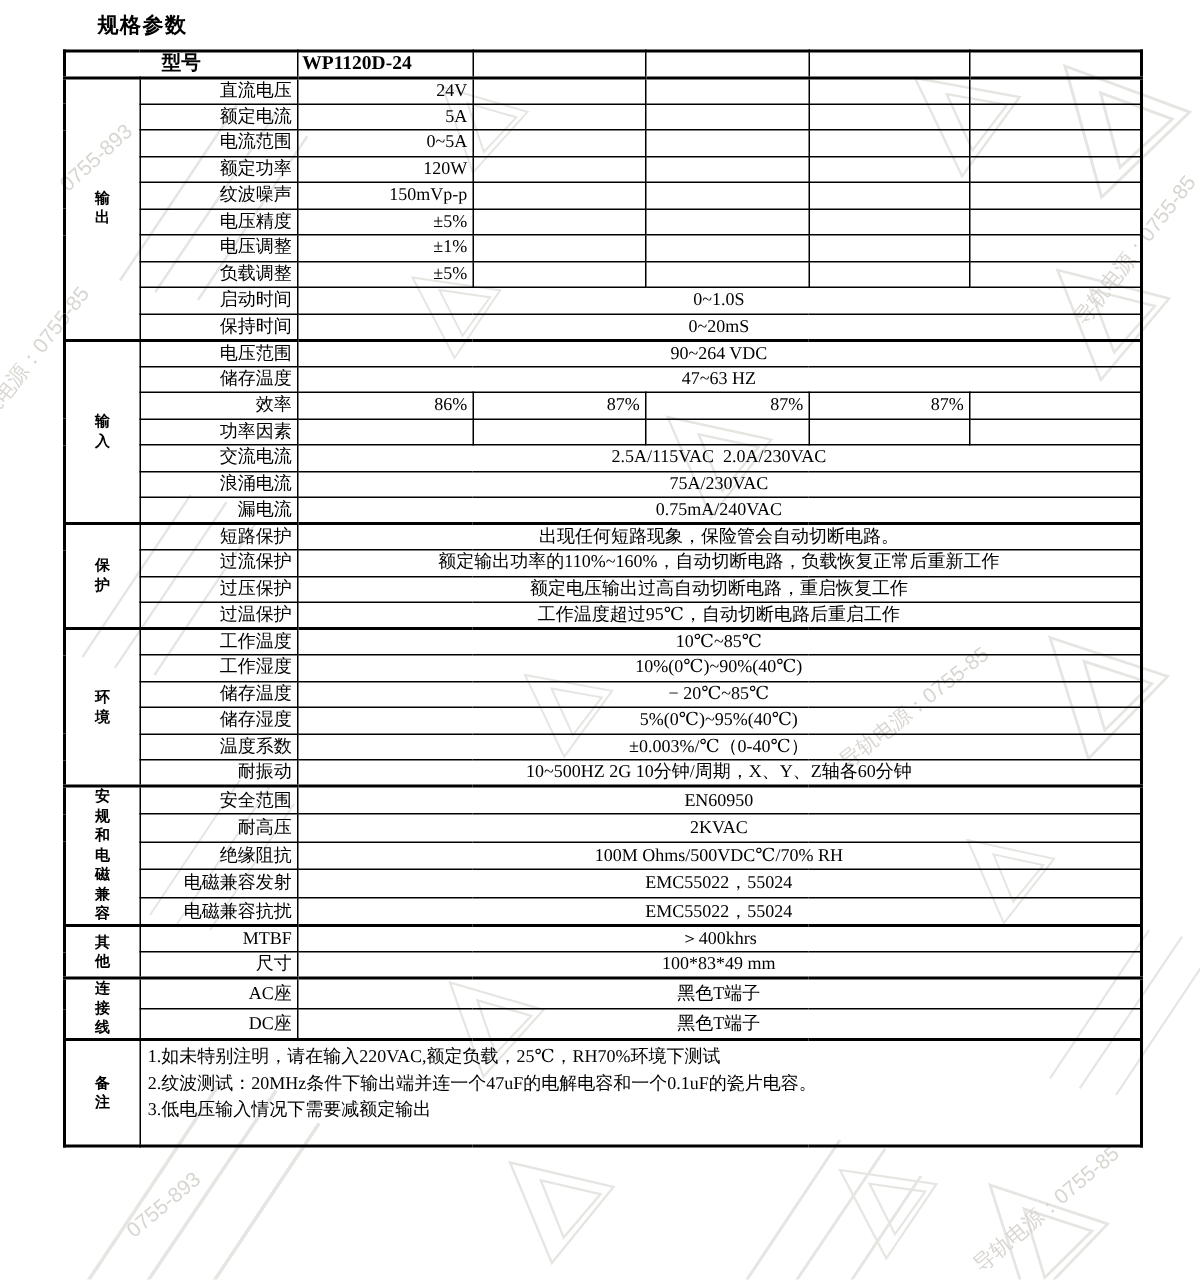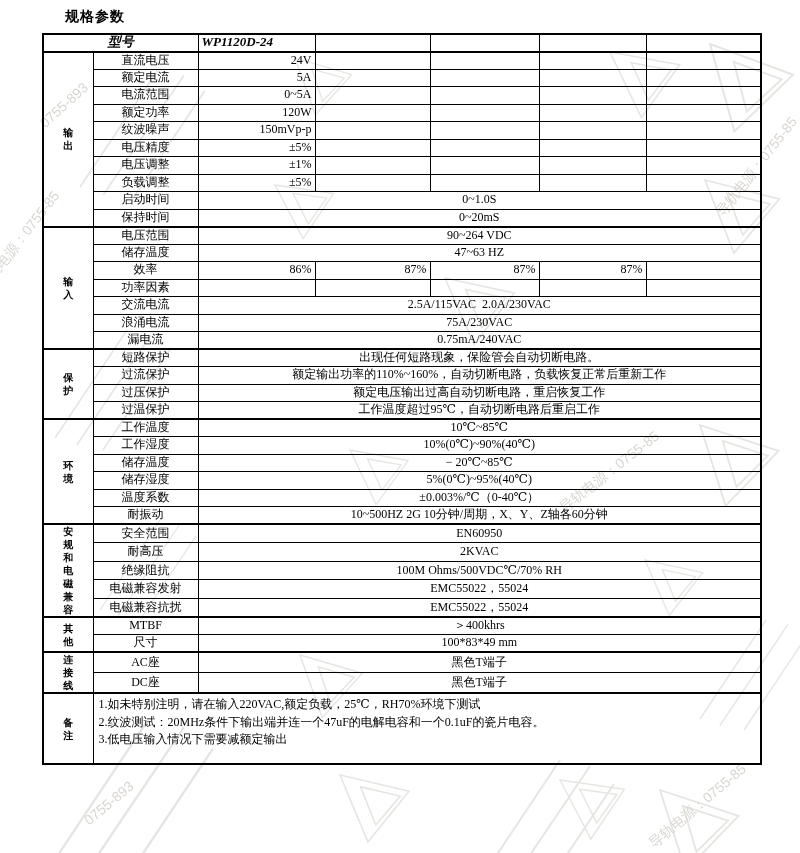--- a/index.html
+++ b/index.html
@@ -22,24 +22,24 @@
   }
   td {
     border:1px solid #000; height:17.5px; padding:0 3px;
     font-size:12px; line-height:1.15; overflow:hidden; white-space:nowrap;
   }
   td.cat {
     font-family:"Liberation Sans","DejaVu Sans",sans-serif;
     font-weight:bold; font-size:10px; text-align:center;
     padding:0 18px; word-break:break-all; white-space:normal; line-height:1.3;
   }
-  td.label  { text-align:center;margin-left:40px; }
+  td.label  { text-align:right;margin-left:40px; }
   td.val    { text-align:right; }
   td.val-span { text-align:center; white-space:pre; }
-  tr.header-row td { border-bottom:2px solid #000;font-style:italic; }
+  tr.header-row td { border-bottom:2px solid #000; }
   td.model-label {
     font-weight:bold; font-size:13px; text-align:center;
     font-family:"Liberation Sans","DejaVu Sans",sans-serif;
   }
   td.model-value { font-weight:bold; font-size:13px; text-align:left; }
   td.sect-top { border-top:2px solid #000; }
   td.notes-cell { vertical-align:top; height:71px; padding:2px 5px; white-space:normal;margin-top:28px; }
   .note-line { font-size:12px; line-height:17.5px; white-space:nowrap; }
 </style>
 </head>

